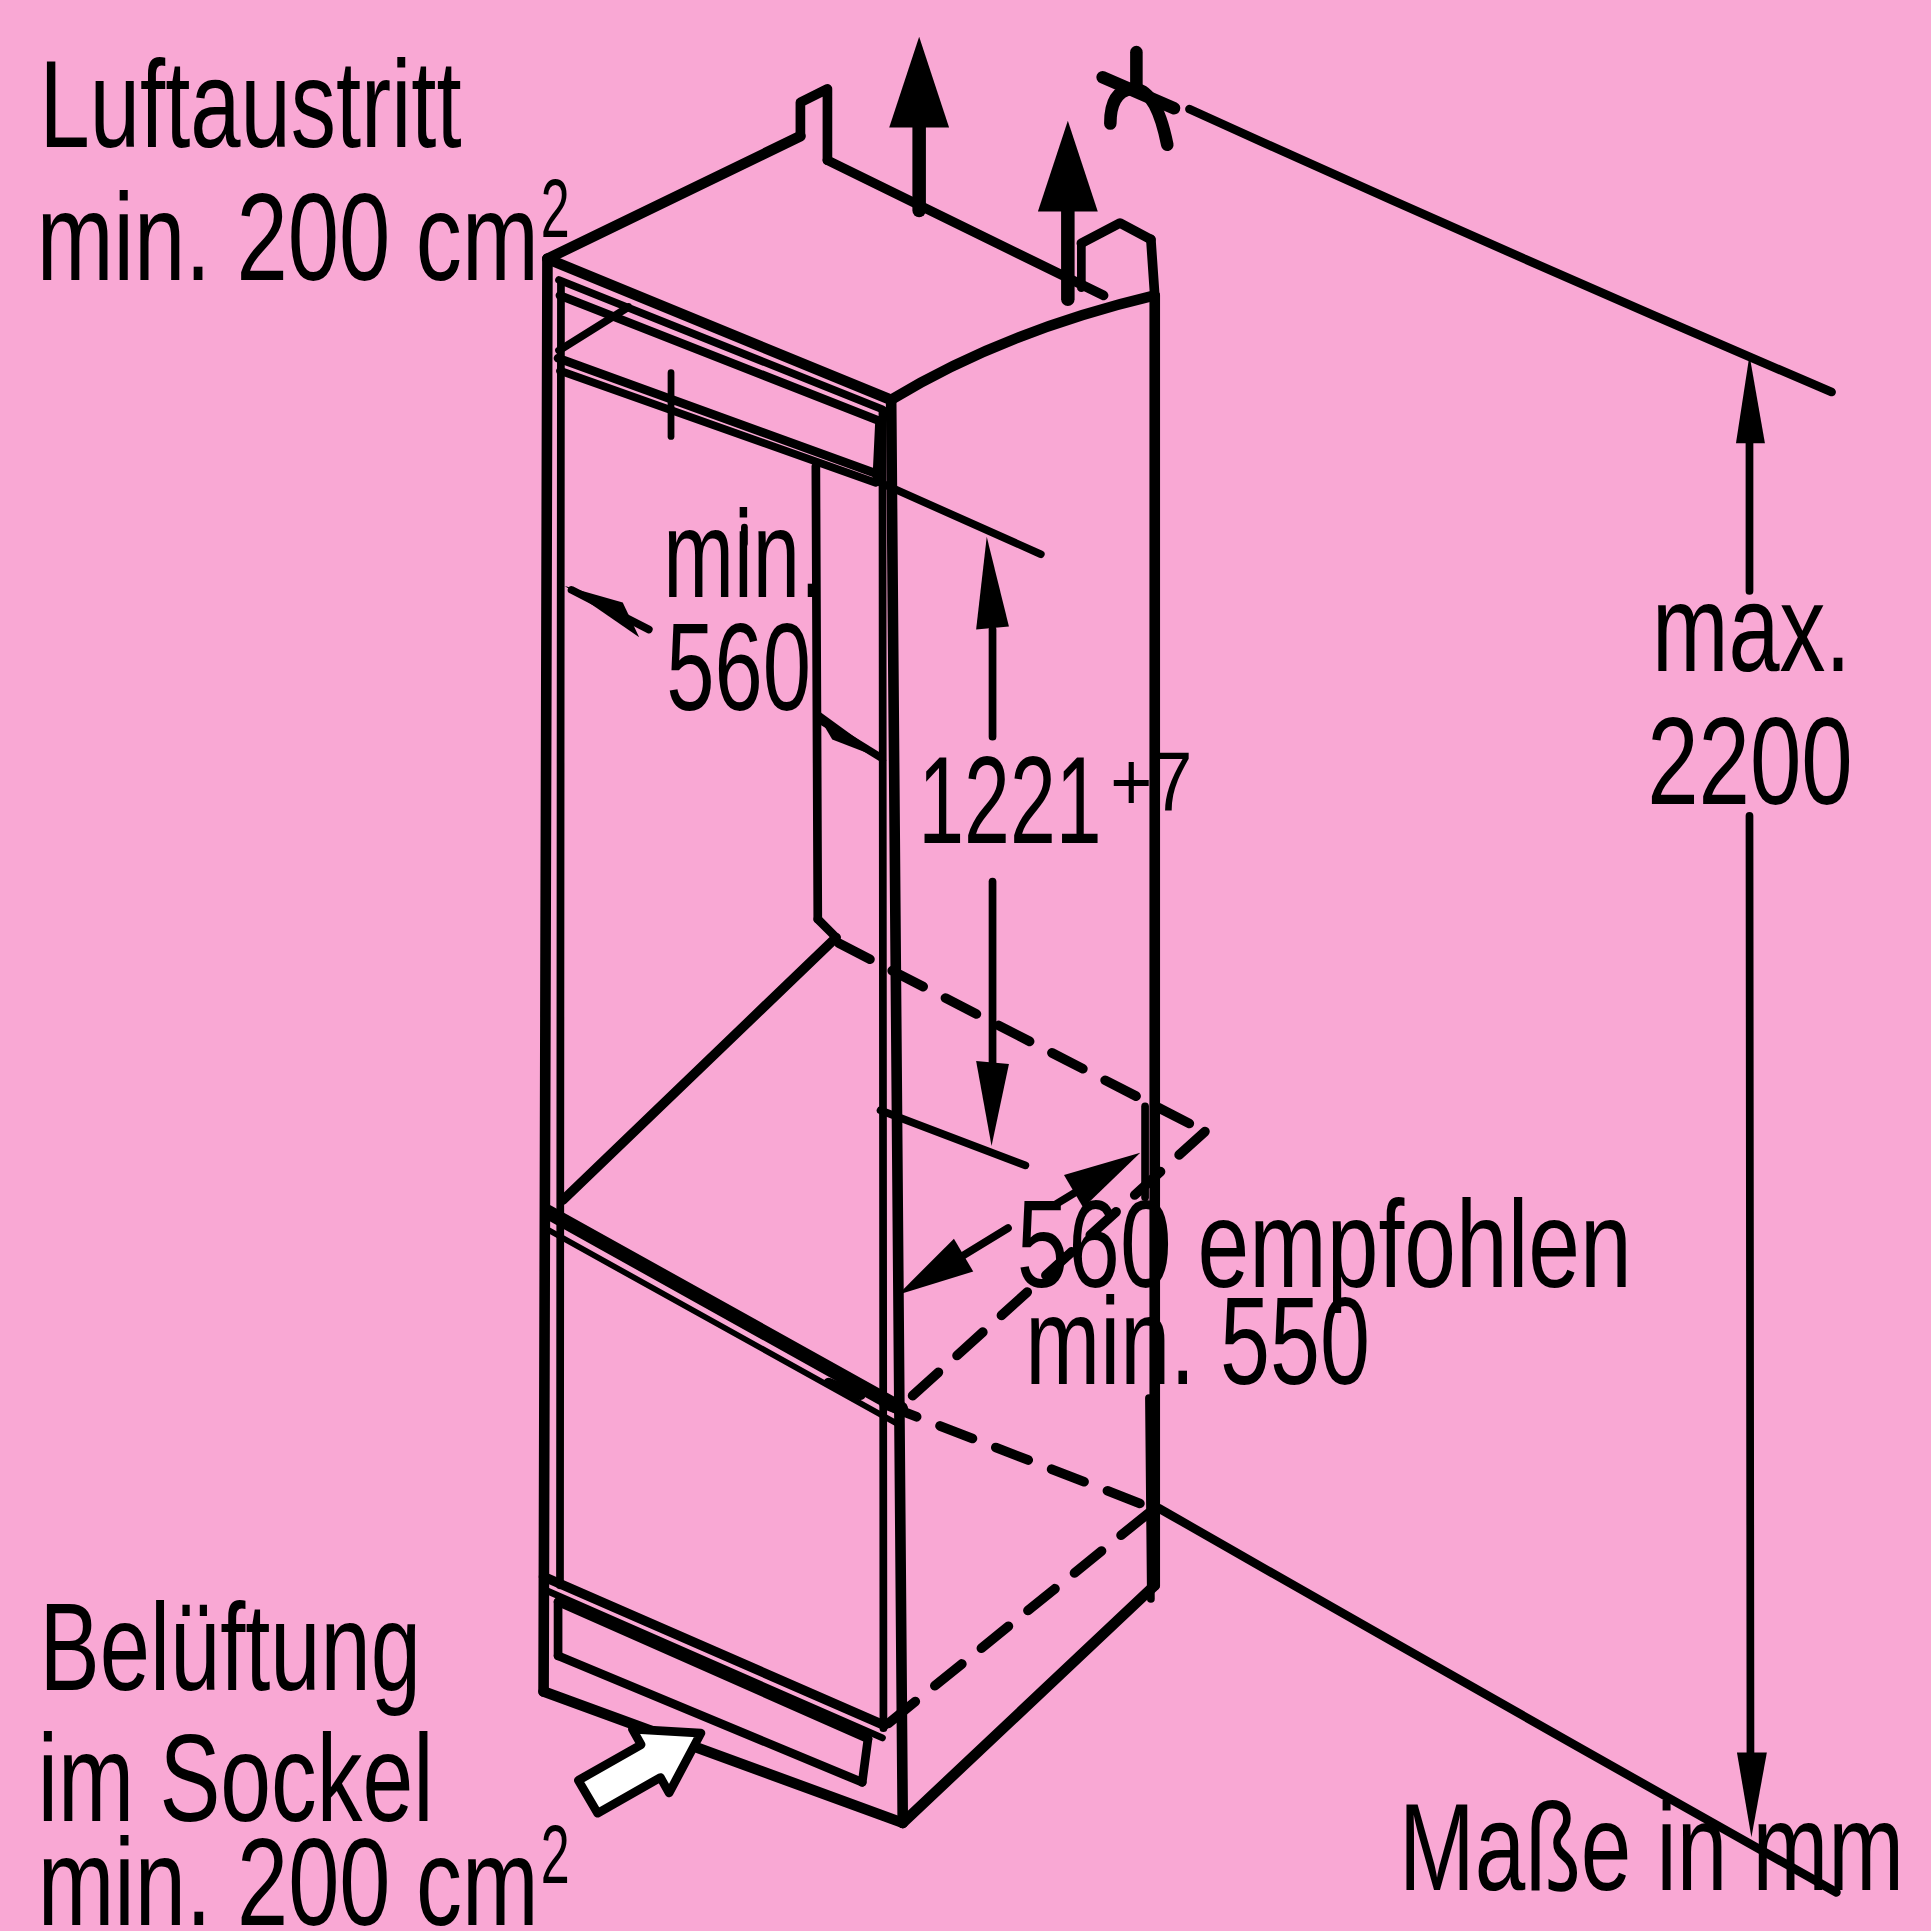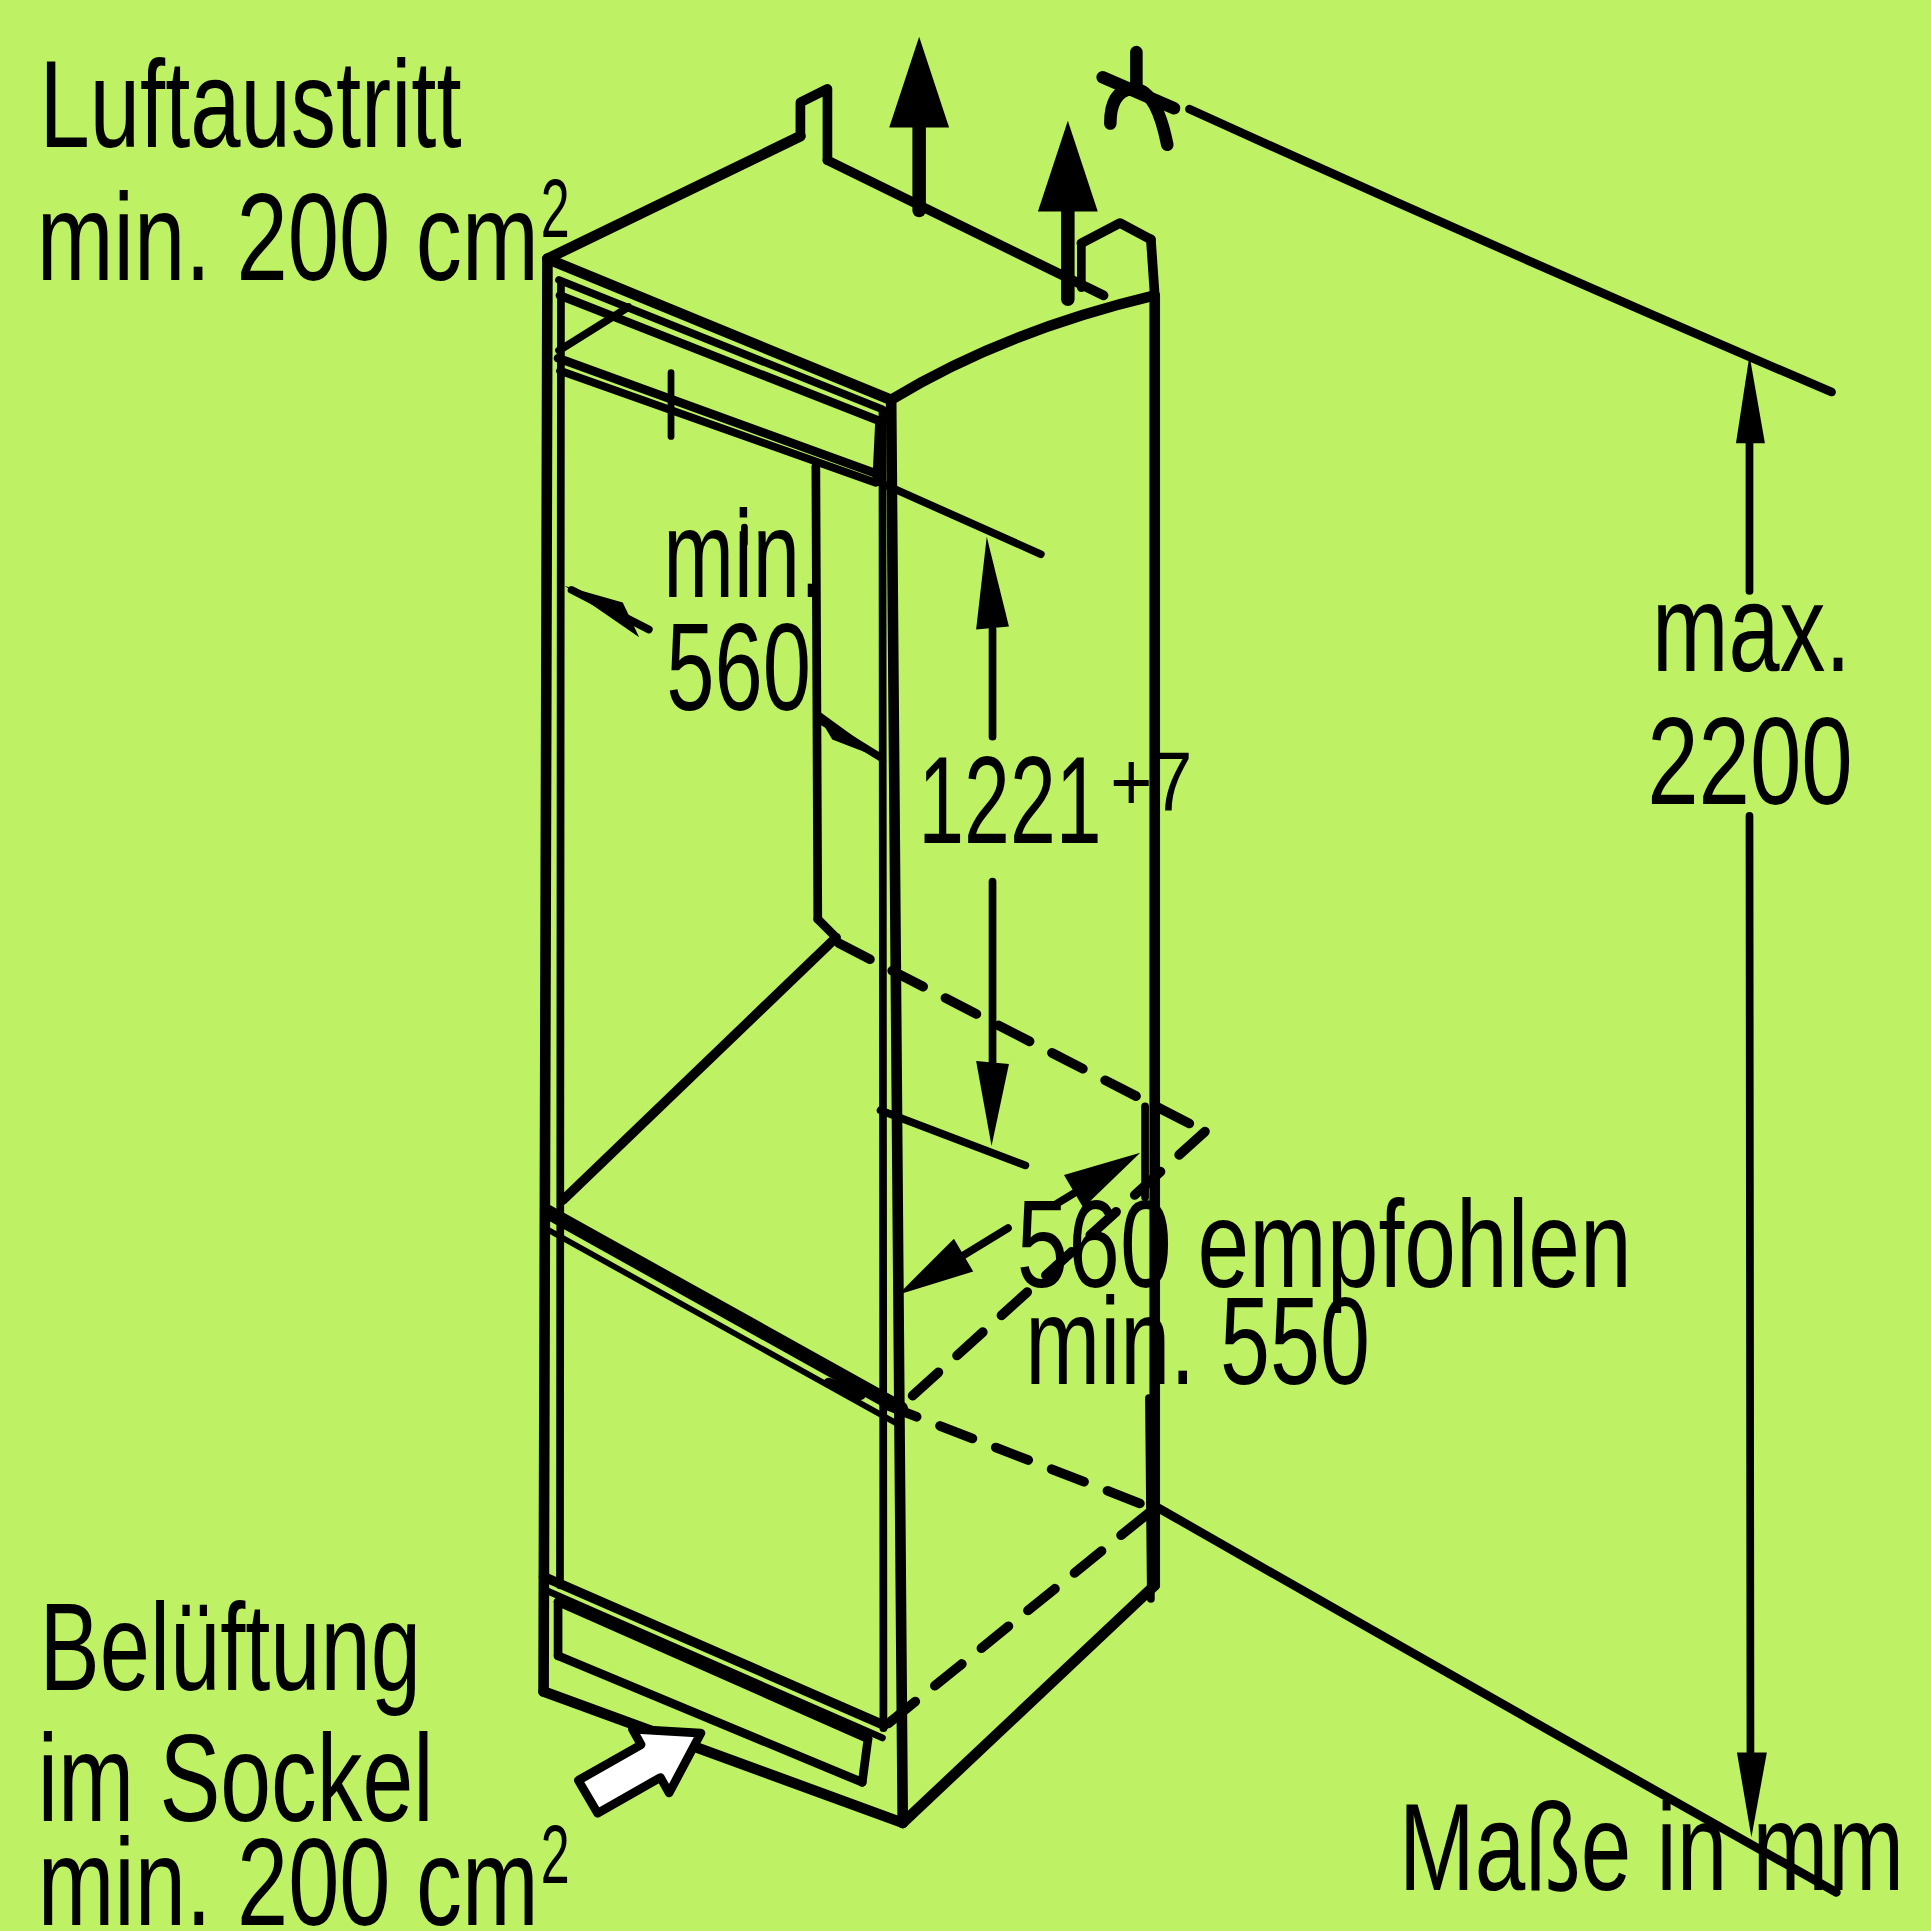--- a/index.html
+++ b/index.html
@@ -1,16 +1,16 @@
 <!DOCTYPE html>
 <html><head>
 <meta charset="utf-8">
 <style>
   html,body{margin:0;padding:0;background:#ffffff;}
-  .stage{position:relative;width:1931px;height:1931px;background:#bef264;overflow:hidden;}
+  .stage{position:relative;width:1931px;height:1931px;background:#f9a8d4;overflow:hidden;}
   svg{position:absolute;inset:0;}
   text{font-family:"Liberation Sans", sans-serif;fill:#000000;}
   .ln{stroke:#000000;fill:none;stroke-linecap:round;stroke-linejoin:round;}
   .dash{stroke-dasharray:36 26;}
   .solidfill{fill:#000000;stroke:none;}
 </style>
 </head>
 <body>
 
 <div class="stage">

